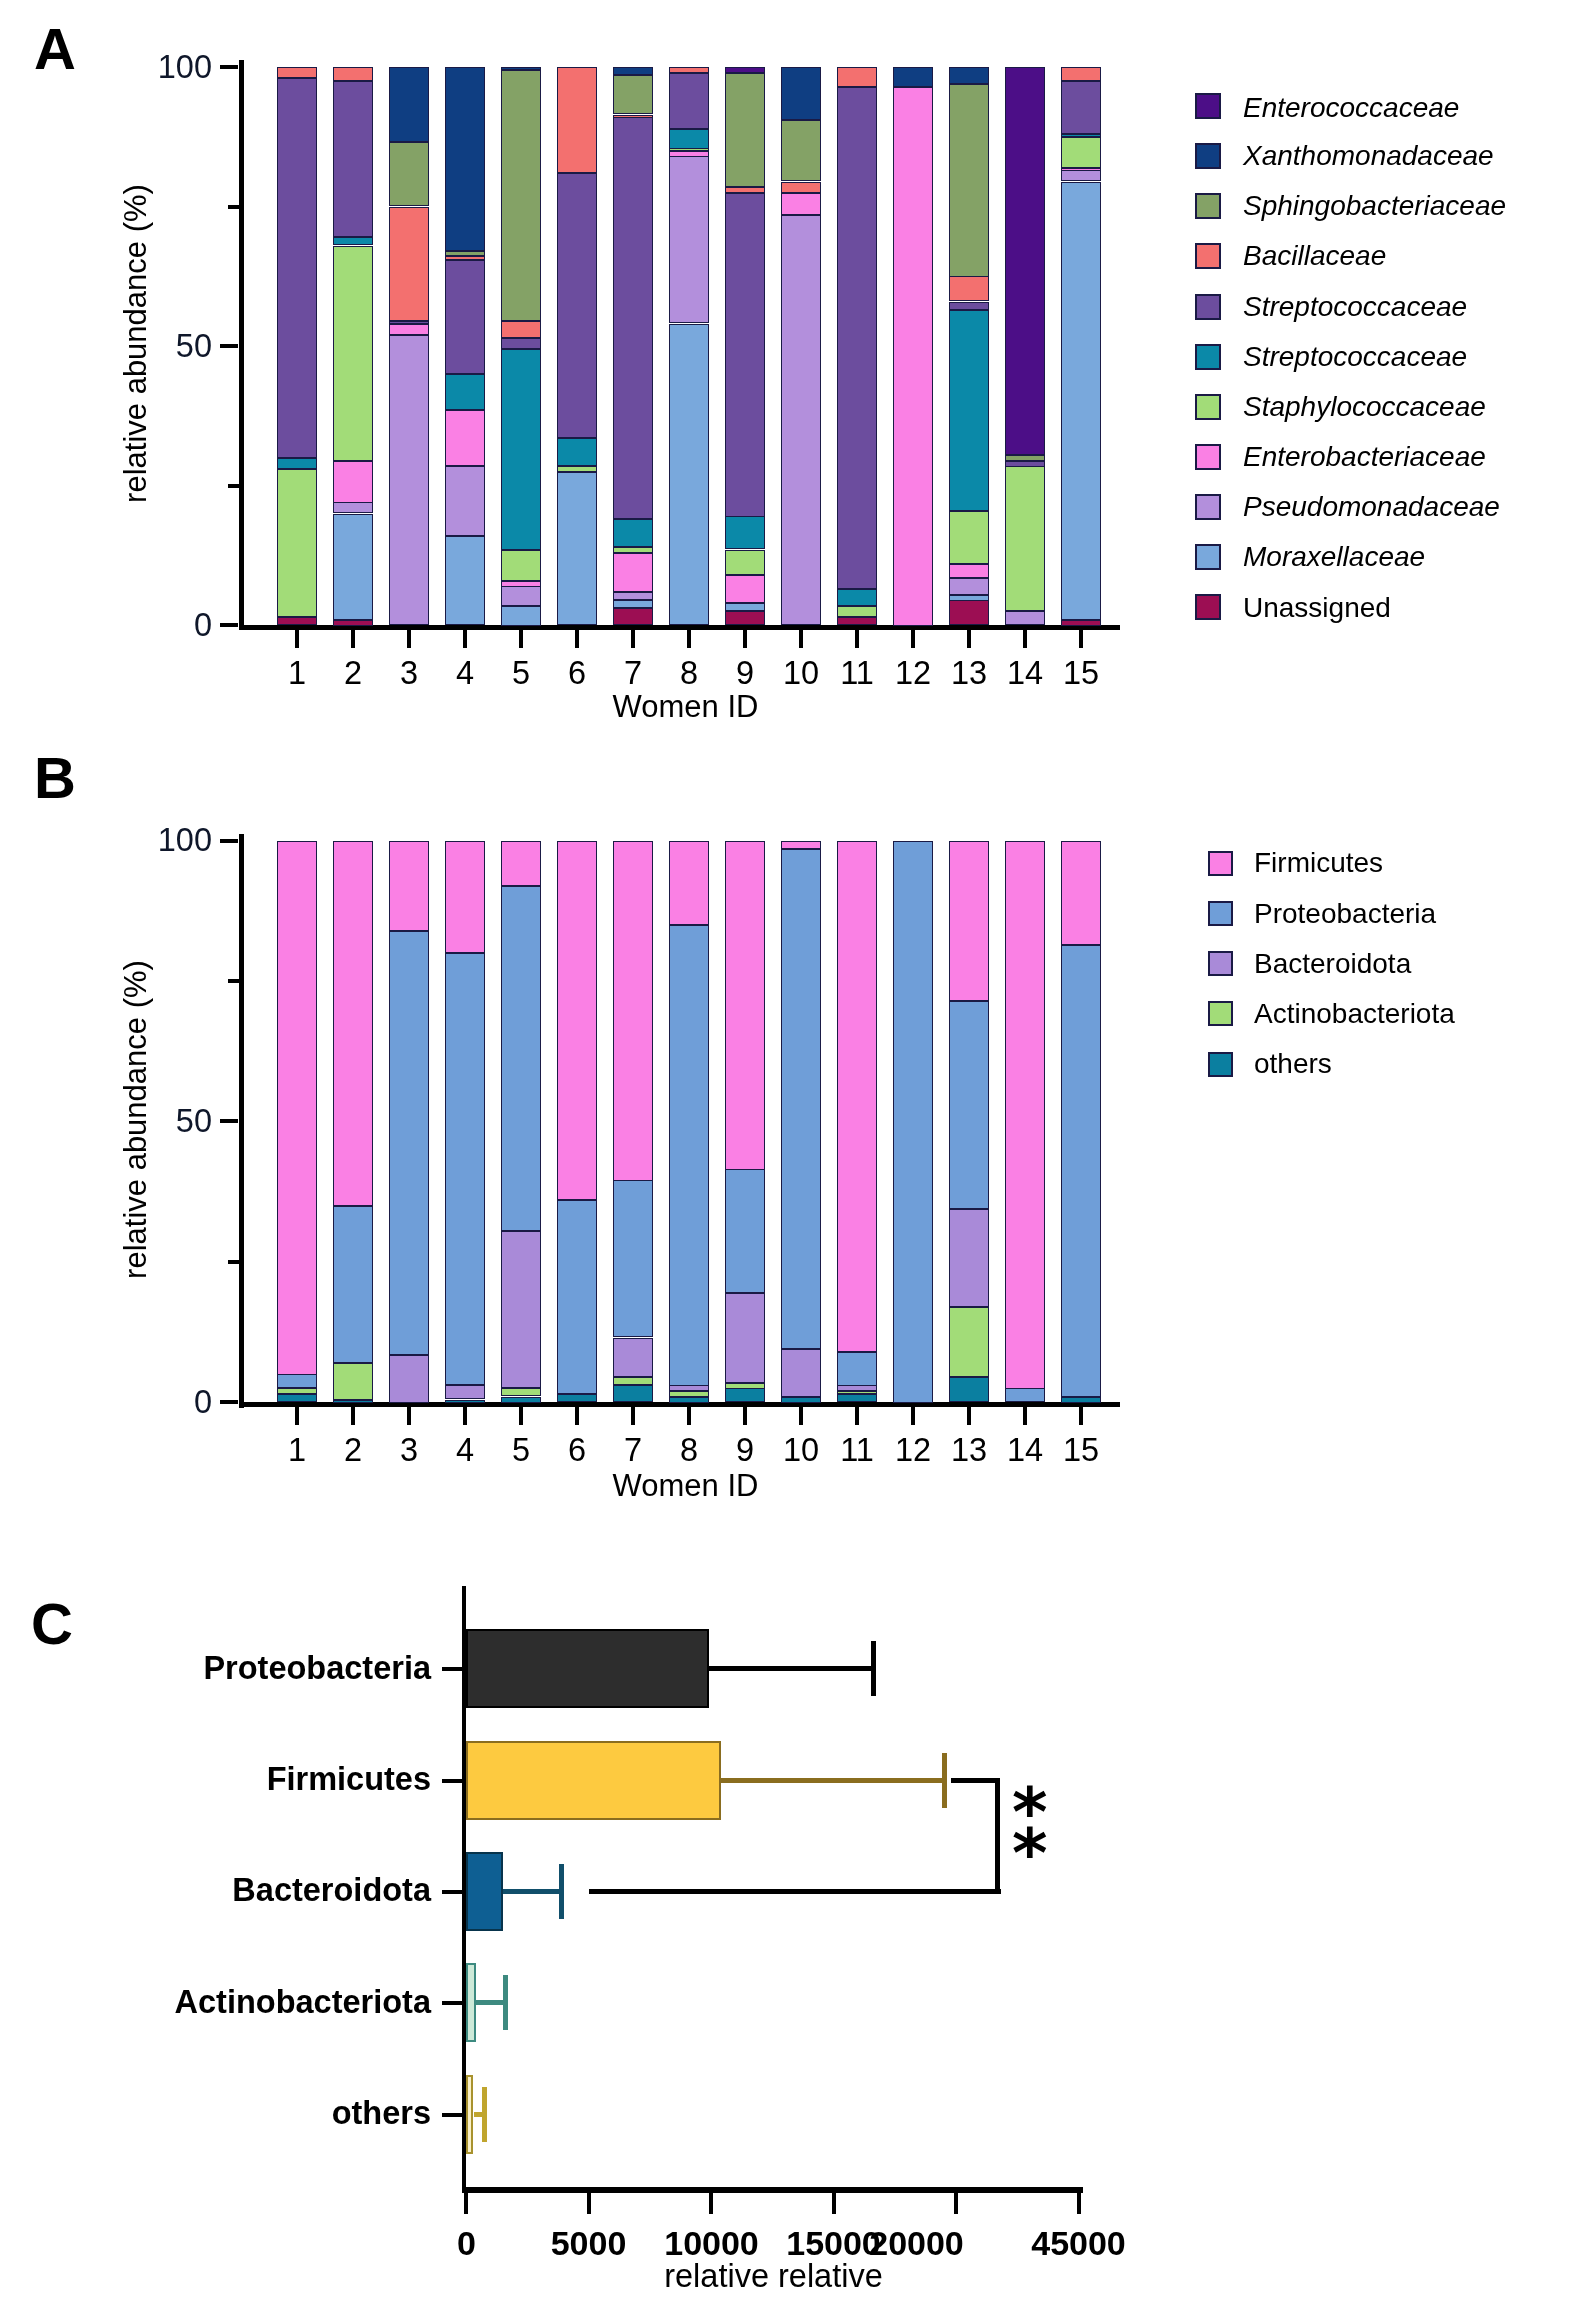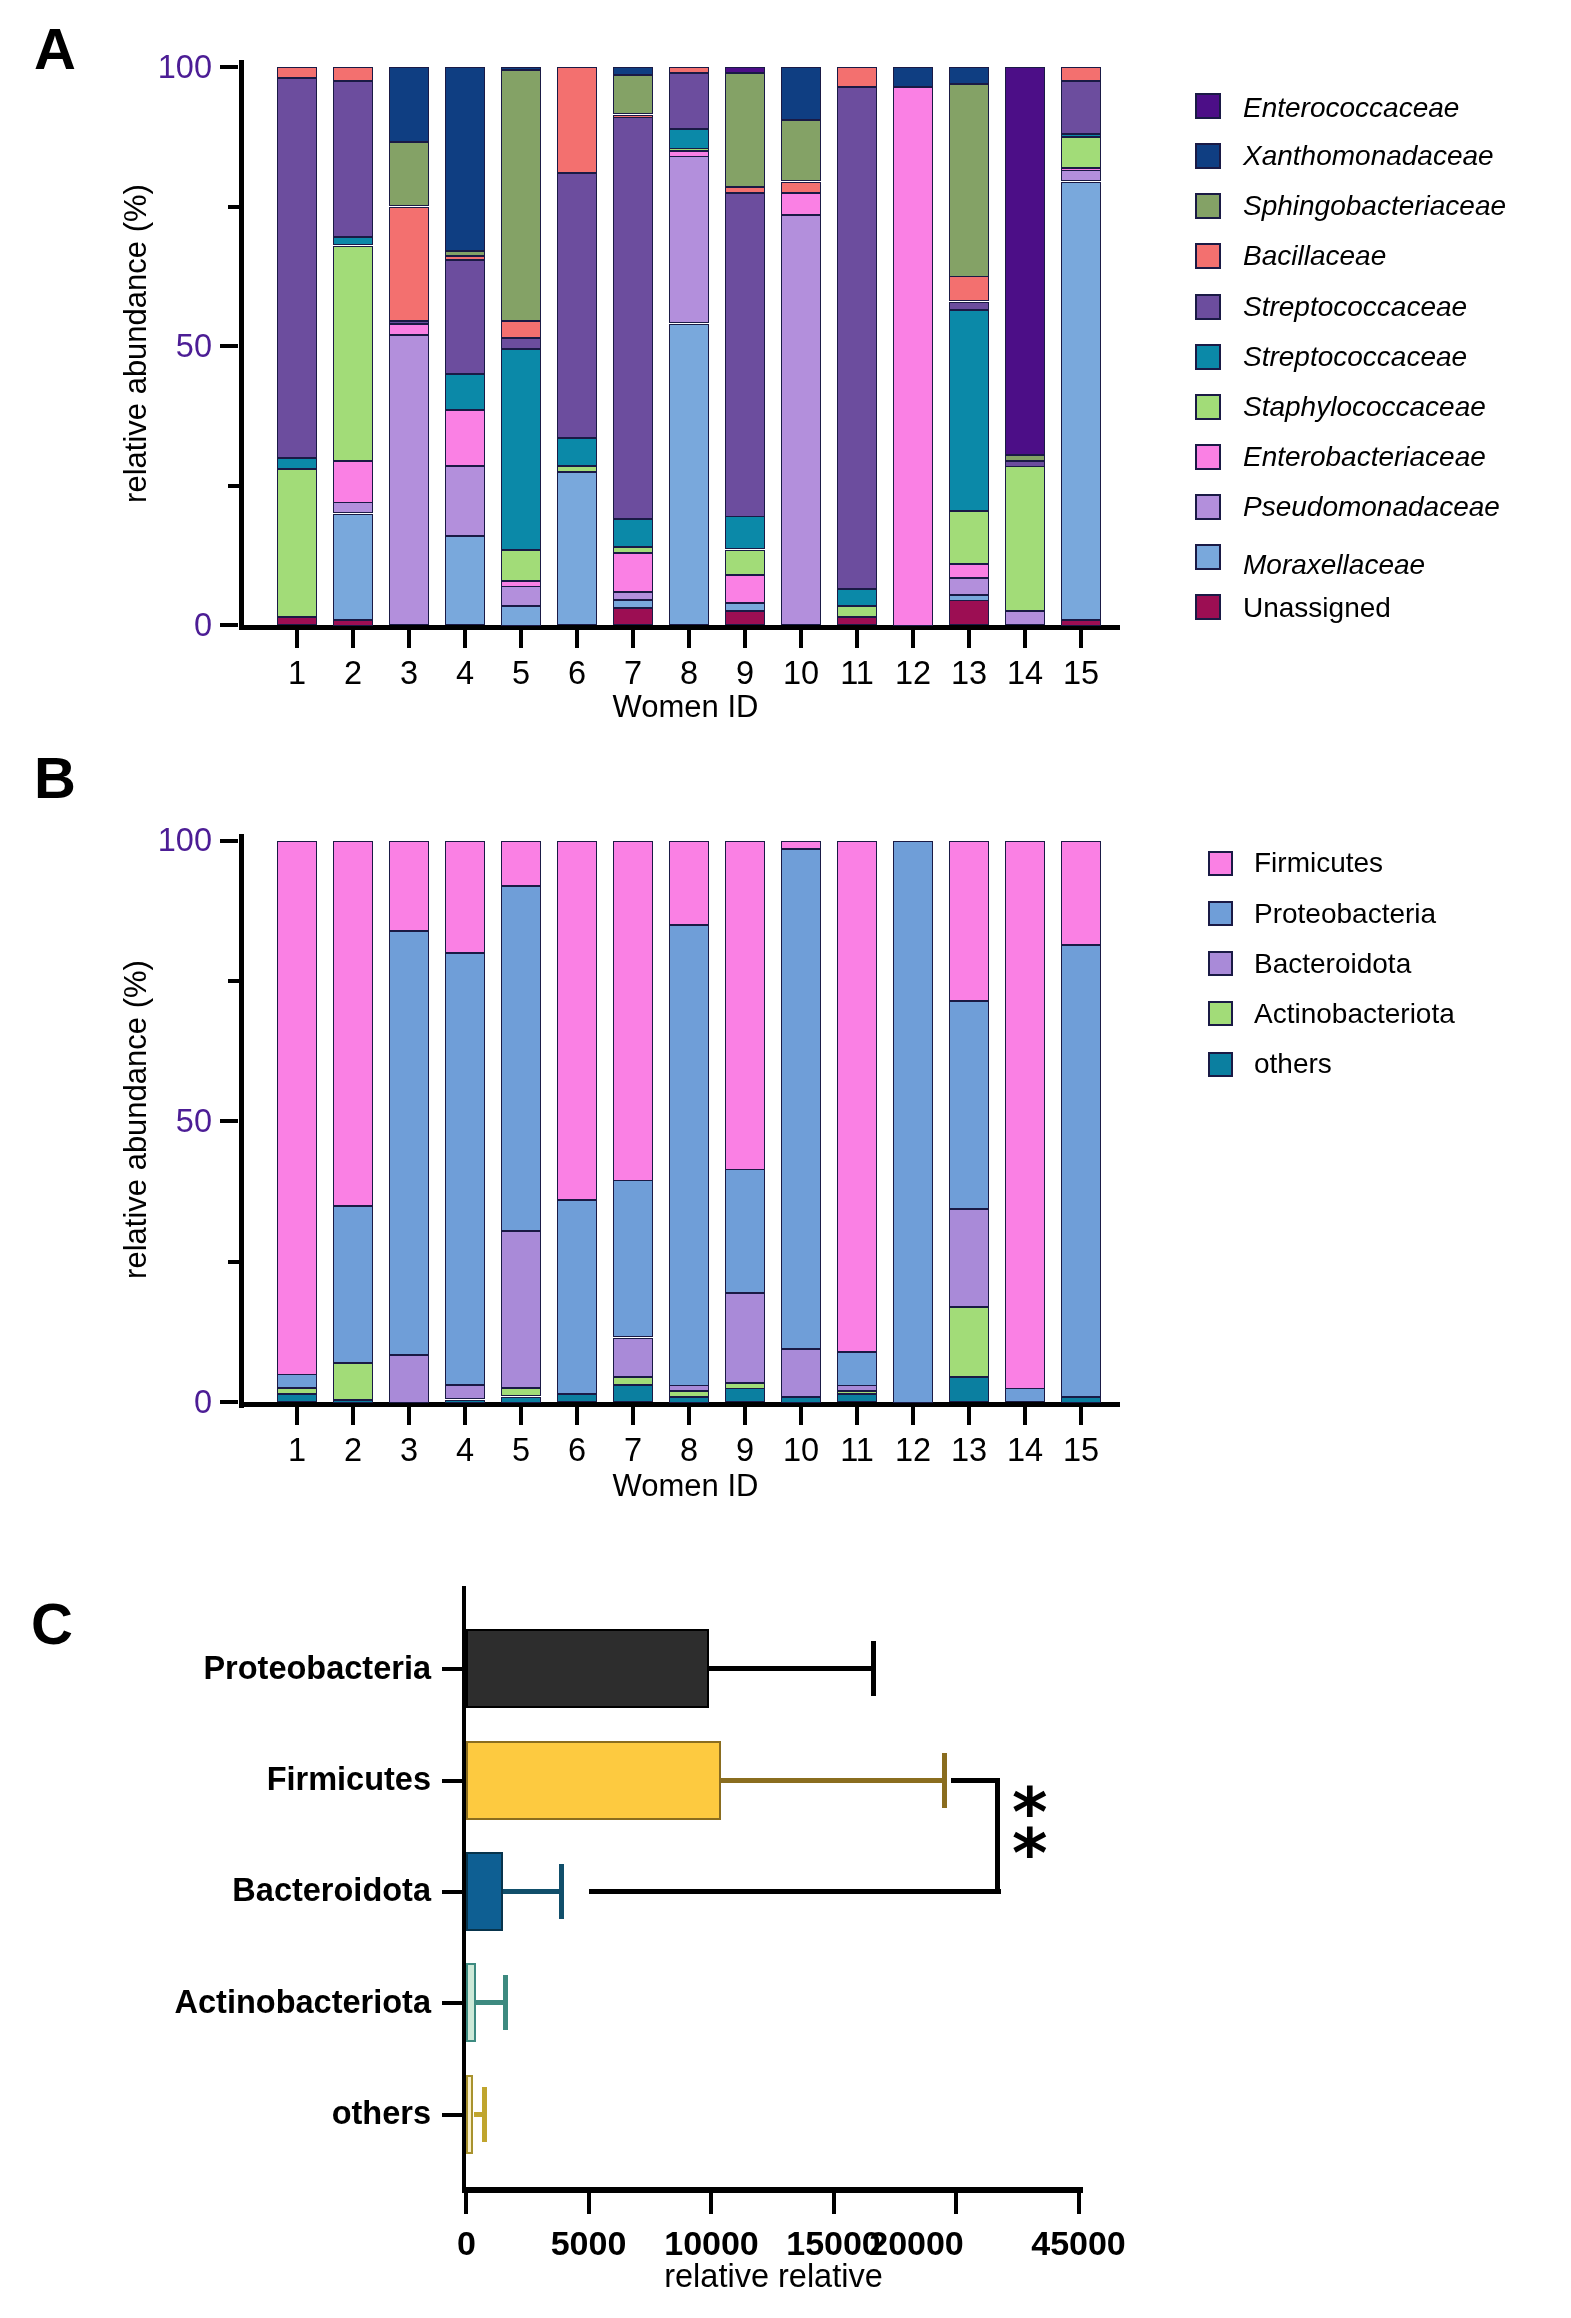--- a/index.html
+++ b/index.html
@@ -14,21 +14,21 @@
   .abs{position:absolute;}
   .panel-letter{
     position:absolute;
     font-size:58px;font-weight:800;color:#000;
     line-height:1;
   }
   .axis-line{position:absolute;background:#000;}
   .tick{position:absolute;background:#000;}
   .y-tick-label{
     position:absolute;width:99px;text-align:right;
-    font-size:32.5px;line-height:37px;color:#4c1d95;
+    font-size:32.5px;line-height:37px;color:#0f172a;
   }
   .x-tick-label{
     position:absolute;width:64px;text-align:center;
     font-size:32.5px;line-height:37px;color:#000;
   }
   .axis-title{
     position:absolute;font-size:31px;line-height:35px;text-align:center;color:#000;
   }
   .y-title{
     position:absolute;width:565px;text-align:center;
@@ -269,21 +269,21 @@
       <div class="abs" style="left: 0px; top: 0px;">
         <div class="legend-swatch" style="left: 1195px; top: 444px; width: 26px; height: 26px; background: rgb(250, 128, 228);"></div>
         <div class="legend-label" style="left: 1243px; top: 440px; font-style: italic;">Enterobacteriaceae</div>
       </div>
       <div class="abs" style="left: 0px; top: 0px;">
         <div class="legend-swatch" style="left: 1195px; top: 494px; width: 26px; height: 26px; background: rgb(179, 143, 220);"></div>
         <div class="legend-label" style="left: 1243px; top: 490px; font-style: italic;">Pseudomonadaceae</div>
       </div>
       <div class="abs" style="left: 0px; top: 0px;">
         <div class="legend-swatch" style="left: 1195px; top: 544px; width: 26px; height: 26px; background: rgb(121, 168, 220);"></div>
-        <div class="legend-label" style="left: 1243px; top: 540px; font-style: italic; margin-top: 8px;">Moraxellaceae</div>
+        <div class="legend-label" style="left: 1243px; top: 540px; font-style: italic;">Moraxellaceae</div>
       </div>
       <div class="abs" style="left: 0px; top: 0px;">
         <div class="legend-swatch" style="left: 1195px; top: 594px; width: 26px; height: 26px; background: rgb(156, 14, 83);"></div>
         <div class="legend-label" style="left: 1243px; top: 591px; font-style: normal;">Unassigned</div>
       </div>
     </div>
 
   <div id="panelB" class="abs">
       <div class="axis-line" style="left: 239px; top: 834px; width: 5px; height: 574px;"></div>
       <div class="axis-line" style="left: 239px; top: 1402px; width: 881px; height: 5px;"></div>

